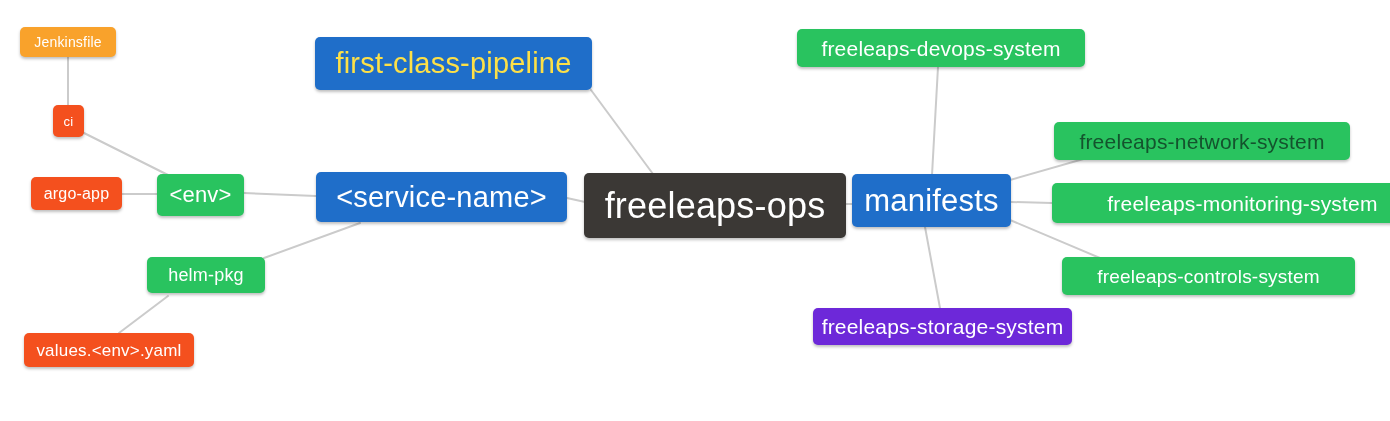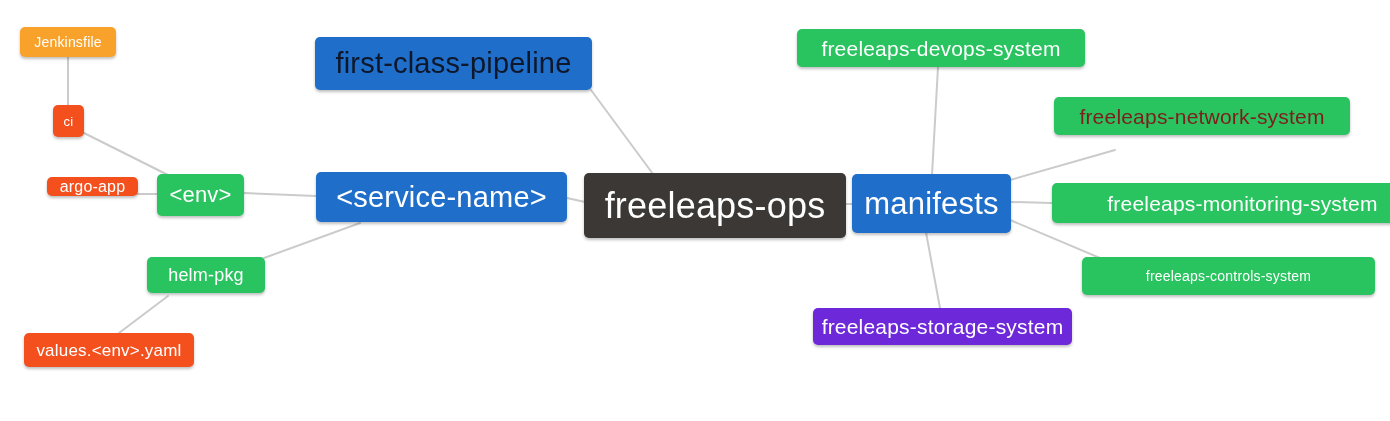--- a/index.html
+++ b/index.html
@@ -51,27 +51,27 @@
       <line x1="845" y1="204" x2="853" y2="204" stroke="#CBCBCB" stroke-width="2" stroke-linecap="round"></line>
       <line x1="932" y1="175" x2="938" y2="67" stroke="#CBCBCB" stroke-width="2" stroke-linecap="round"></line>
       <line x1="1010" y1="180" x2="1115" y2="150" stroke="#CBCBCB" stroke-width="2" stroke-linecap="round"></line>
       <line x1="1011" y1="202" x2="1052" y2="203" stroke="#CBCBCB" stroke-width="2" stroke-linecap="round"></line>
       <line x1="1010" y1="220" x2="1100" y2="258" stroke="#CBCBCB" stroke-width="2" stroke-linecap="round"></line>
       <line x1="925" y1="227" x2="940" y2="308" stroke="#CBCBCB" stroke-width="2" stroke-linecap="round"></line>
     </svg>
   <div id="node-layer">
       <div class="node" style="left: 20px; top: 27px; width: 96px; height: 30px; font-size: 14px; background: rgb(249, 162, 43); color: rgb(255, 255, 255);">Jenkinsfile</div>
       <div class="node" style="left: 53px; top: 105px; width: 31px; height: 32px; font-size: 13px; background: rgb(244, 80, 30); color: rgb(255, 255, 255);">ci</div>
-      <div class="node" style="left: 31px; top: 177px; width: 91px; height: 19px; font-size: 16px; background: rgb(244, 80, 30); color: rgb(255, 255, 255); margin-left: 16px;">argo-app</div>
+      <div class="node" style="left: 31px; top: 177px; width: 91px; height: 33px; font-size: 16px; background: rgb(244, 80, 30); color: rgb(255, 255, 255);">argo-app</div>
       <div class="node" style="left: 157px; top: 174px; width: 87px; height: 42px; font-size: 22px; background: rgb(41, 195, 95); color: rgb(255, 255, 255);">&lt;env&gt;</div>
       <div class="node" style="left: 147px; top: 257px; width: 118px; height: 36px; font-size: 18px; background: rgb(41, 195, 95); color: rgb(255, 255, 255);">helm-pkg</div>
       <div class="node" style="left: 24px; top: 333px; width: 170px; height: 34px; font-size: 17px; background: rgb(244, 80, 30); color: rgb(255, 255, 255);">values.&lt;env&gt;.yaml</div>
-      <div class="node" style="left: 315px; top: 37px; width: 277px; height: 53px; font-size: 29px; background: rgb(31, 110, 201); color: #0f172a;">first-class-pipeline</div>
+      <div class="node" style="left: 315px; top: 37px; width: 277px; height: 53px; font-size: 29px; background: rgb(31, 110, 201); color: #fde047;">first-class-pipeline</div>
       <div class="node" style="left: 316px; top: 172px; width: 251px; height: 50px; font-size: 29px; background: rgb(31, 110, 201); color: rgb(255, 255, 255);">&lt;service-name&gt;</div>
       <div class="node" style="left: 584px; top: 173px; width: 262px; height: 65px; font-size: 36px; background: rgb(59, 56, 53); color: rgb(255, 255, 255);">freeleaps-ops</div>
-      <div class="node" style="left: 852px; top: 174px; width: 159px; height: 59px; font-size: 31px; background: rgb(31, 110, 201); color: rgb(255, 255, 255);">manifests</div>
+      <div class="node" style="left: 852px; top: 174px; width: 159px; height: 53px; font-size: 31px; background: rgb(31, 110, 201); color: rgb(255, 255, 255);">manifests</div>
       <div class="node" style="left: 797px; top: 29px; width: 288px; height: 38px; font-size: 21px; background: rgb(41, 195, 95); color: rgb(255, 255, 255);">freeleaps-devops-system</div>
-      <div class="node" style="left: 1054px; top: 97px; width: 296px; height: 38px; font-size: 21px; background: rgb(41, 195, 95); color: #7f1d1d;">freeleaps-network-system</div>
+      <div class="node" style="left: 1054px; top: 122px; width: 296px; height: 38px; font-size: 21px; background: rgb(41, 195, 95); color: #14532d;">freeleaps-network-system</div>
       <div class="node" style="left: 1052px; top: 183px; width: 381px; height: 40px; font-size: 21px; background: rgb(41, 195, 95); color: rgb(255, 255, 255);">freeleaps-monitoring-system</div>
-      <div class="node" style="left: 1062px; top: 257px; width: 293px; height: 38px; font-size: 14px; background: rgb(41, 195, 95); color: rgb(255, 255, 255); margin-left: 20px;">freeleaps-controls-system</div>
+      <div class="node" style="left: 1062px; top: 257px; width: 293px; height: 38px; font-size: 19px; background: rgb(41, 195, 95); color: rgb(255, 255, 255);">freeleaps-controls-system</div>
       <div class="node" style="left: 813px; top: 308px; width: 259px; height: 37px; font-size: 21px; background: #6d28d9; color: rgb(255, 255, 255);">freeleaps-storage-system</div>
     </div>
 </div>
 
 </body></html>

